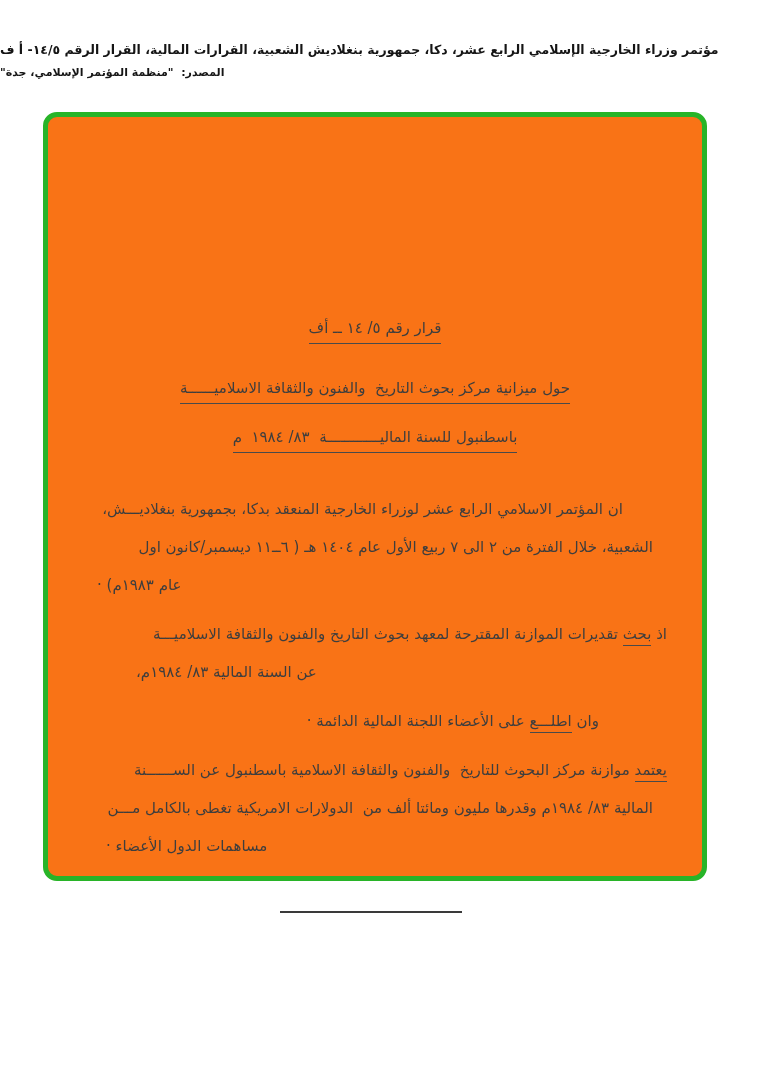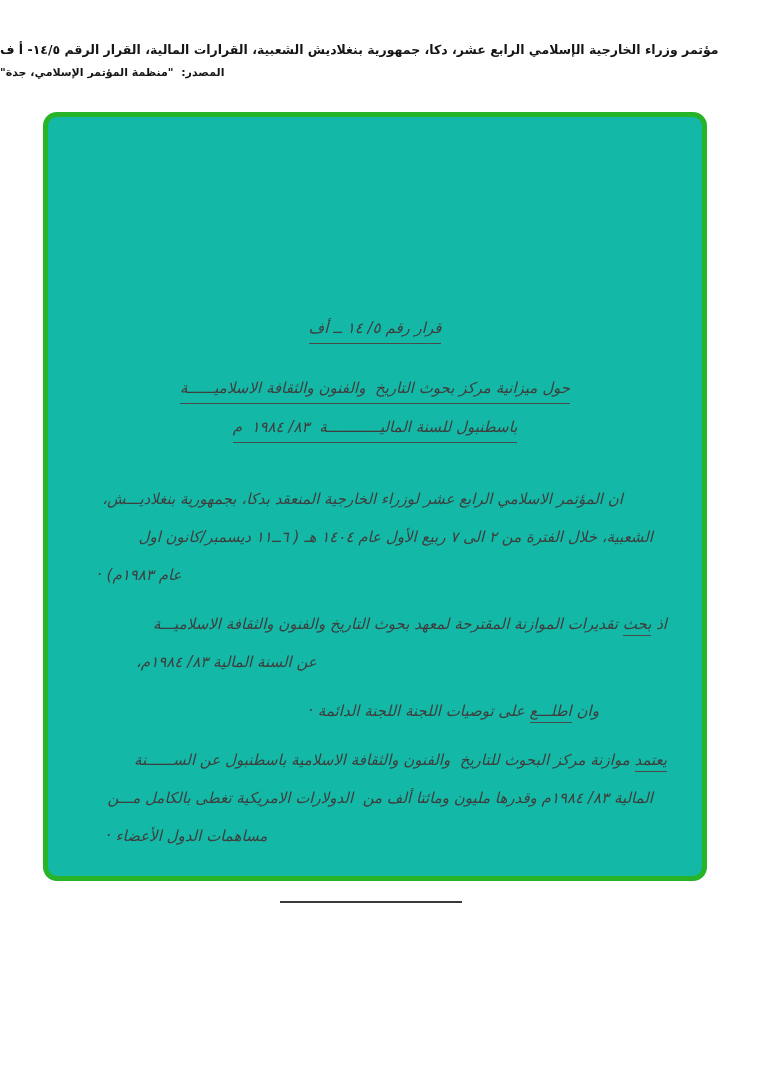--- a/index.html
+++ b/index.html
@@ -33,22 +33,21 @@
   }
 
   
   .doc-frame {
     position: absolute;
     left: 43px; top: 112px;
     width: 664px; height: 769px;
     box-sizing: border-box;
     border: 5px solid #28b428;
     border-radius: 14px;
-    background: #14b8a6;
-    font-style: italic;
+    background: #f97316;
   }
   .doc-body {
     position: absolute;
     top: 0; left: 0; right: 0; bottom: 0;
     direction: rtl;
     color: #3e3e3e;
     font-size: 15px;
     padding: 0 38px;
     box-sizing: border-box;
   }
@@ -57,21 +56,21 @@
   .doc-title { margin-top: 199px; text-align: center; }
   .t-line {
     display: table;
     margin: 0 auto;
     white-space: pre;
     line-height: 24px;
     padding-bottom: 3px;
     border-bottom: 1.4px solid #4a4a4a;
   }
   .t-line.t2 { margin-top: 32px; }
-  .t-line.t3 { margin-top: 11px; }
+  .t-line.t3 { margin-top: 21px; }
 
   
   .para { margin: 11px; }
   .line {
     white-space: pre;
     line-height: 38px;
     height: 38px;
     text-align: right;
   }
   .line.left { text-align: left; }
@@ -121,21 +120,21 @@
       <div class="line">الشعبية، خلال الفترة من ٢ الى ٧ ربيع الأول عام ١٤٠٤ هـ ( ٦ــ١١ ديسمبر/كانون اول</div>
       <div class="line left">عام ١٩٨٣م) ·</div>
     </div>
 
     <div class="para p2">
       <div class="line hang"><span>اذ </span><span class="u">بحث</span><span> تقديرات الموازنة المقترحة لمعهد بحوث التاريخ والفنون والثقافة الاسلاميـــة</span></div>
       <div class="line left shift1">عن السنة المالية ٨٣/ ١٩٨٤م،</div>
     </div>
 
     <div class="para p3">
-      <div class="line indent-lg"><span>وان </span><span class="u">اطلـــع</span><span> على توصيات اللجنة اللجنة الدائمة ·</span></div>
+      <div class="line indent-lg"><span>وان </span><span class="u">اطلـــع</span><span> على الأعضاء اللجنة المالية الدائمة ·</span></div>
     </div>
 
     <div class="para p4">
       <div class="line hang"><span class="u">يعتمد</span><span> موازنة مركز البحوث للتاريخ  والفنون والثقافة الاسلامية باسطنبول عن الســــــنة</span></div>
       <div class="line">المالية ٨٣/ ١٩٨٤م وقدرها مليون ومائتا ألف من  الدولارات الامريكية تغطى بالكامل مـــن</div>
       <div class="line left shift2">مساهمات الدول الأعضاء ·</div>
     </div>
 
     <div class="sig-line"></div>
 

